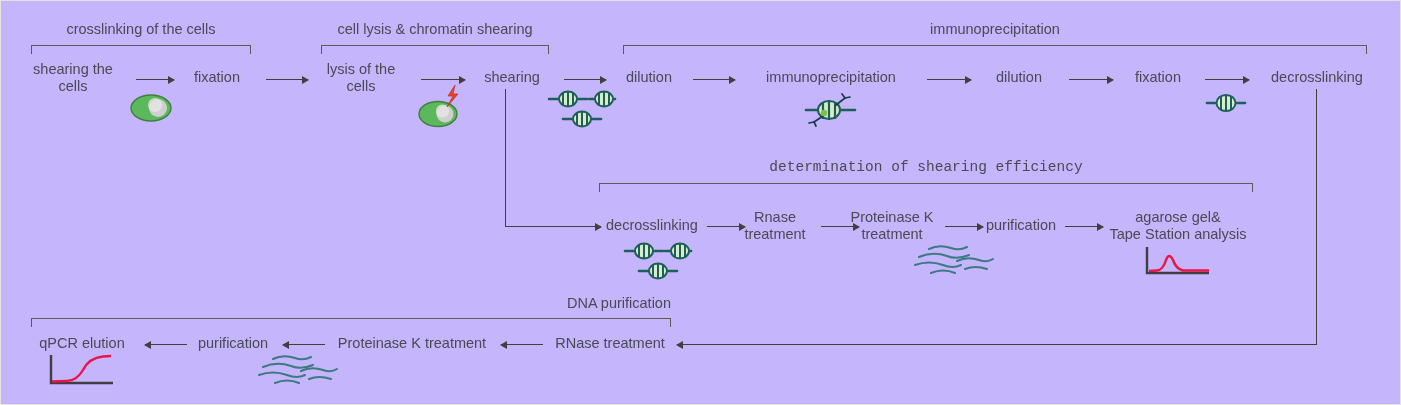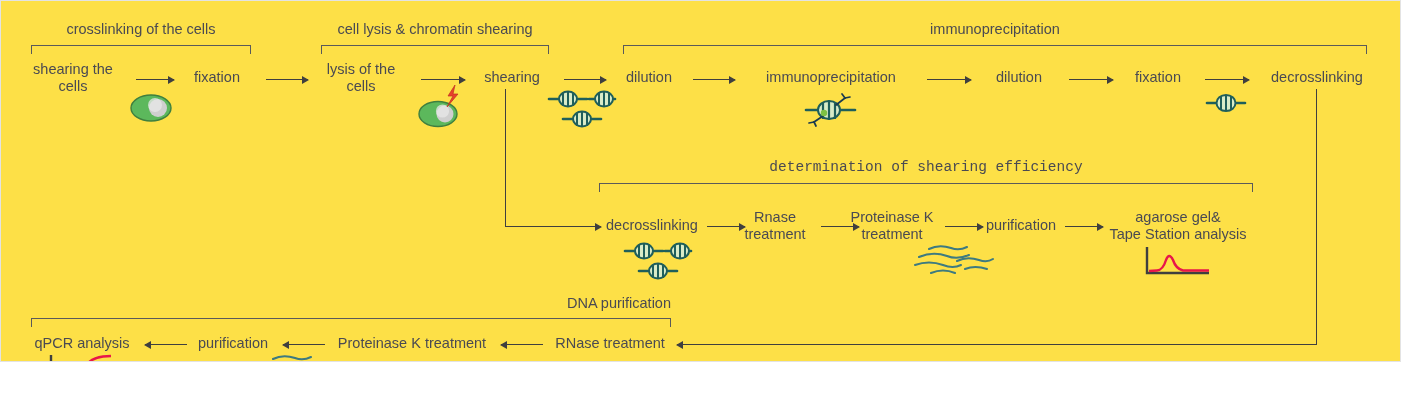--- a/index.html
+++ b/index.html
@@ -1,20 +1,20 @@
 <!DOCTYPE html>
 <html><head>
 <meta charset="utf-8">
 <style>
   html,body{margin:0;padding:0;background:#ffffff;}
   body{font-family:"Liberation Sans", sans-serif;}
   #canvas{
     position:relative;
-    width:1401px;height:362px;
-    background:#fde047;
+    width:1401px;height:405px;
+    background:#c4b5fd;
     border:1px solid #e3e3e3;
     box-sizing:border-box;
     overflow:hidden;
   }
   .lbl{
     position:absolute;
     color:#4a4a52;
     font-size:14.5px;
     line-height:17px;
     text-align:center;
@@ -230,21 +230,21 @@
   <div class="icon" style="left:1142px;top:244px;">
     <svg width="70" height="34" viewBox="0 0 70 34">
       <path d="M4 2 L4 28 L66 28" stroke="#3f3f3f" stroke-width="2.4" fill="none"></path>
       <path d="M6 26 L14 25.5 Q20 25 23 15 Q26 7 30 15 Q33 24 40 25.5 L66 25.5" stroke="#e8154a" stroke-width="2.4" fill="none" stroke-linejoin="round"></path>
     </svg>
   </div>
 
   <div class="vline" style="left:1315px;top:88px;height:256px;"></div>
   <div class="arrow left" style="left:676px;top:343px;width:640px;"></div>
 
-  <div class="lbl" style="left:26px;top:334px;width:110px;">qPCR analysis</div>
+  <div class="lbl" style="left:26px;top:334px;width:110px;">qPCR elution</div>
   <div class="lbl" style="left:190px;top:334px;width:84px;">purification</div>
   <div class="lbl" style="left:330px;top:334px;width:162px;">Proteinase K treatment</div>
   <div class="lbl" style="left:546px;top:334px;width:126px;">RNase treatment</div>
 
   <div class="arrow left" style="left:144px;top:343px;width:42px;"></div>
   <div class="arrow left" style="left:282px;top:343px;width:42px;"></div>
   <div class="arrow left" style="left:500px;top:343px;width:42px;"></div>
 
   <div class="icon" style="left:46px;top:352px;">
     <svg width="70" height="36" viewBox="0 0 70 36">

